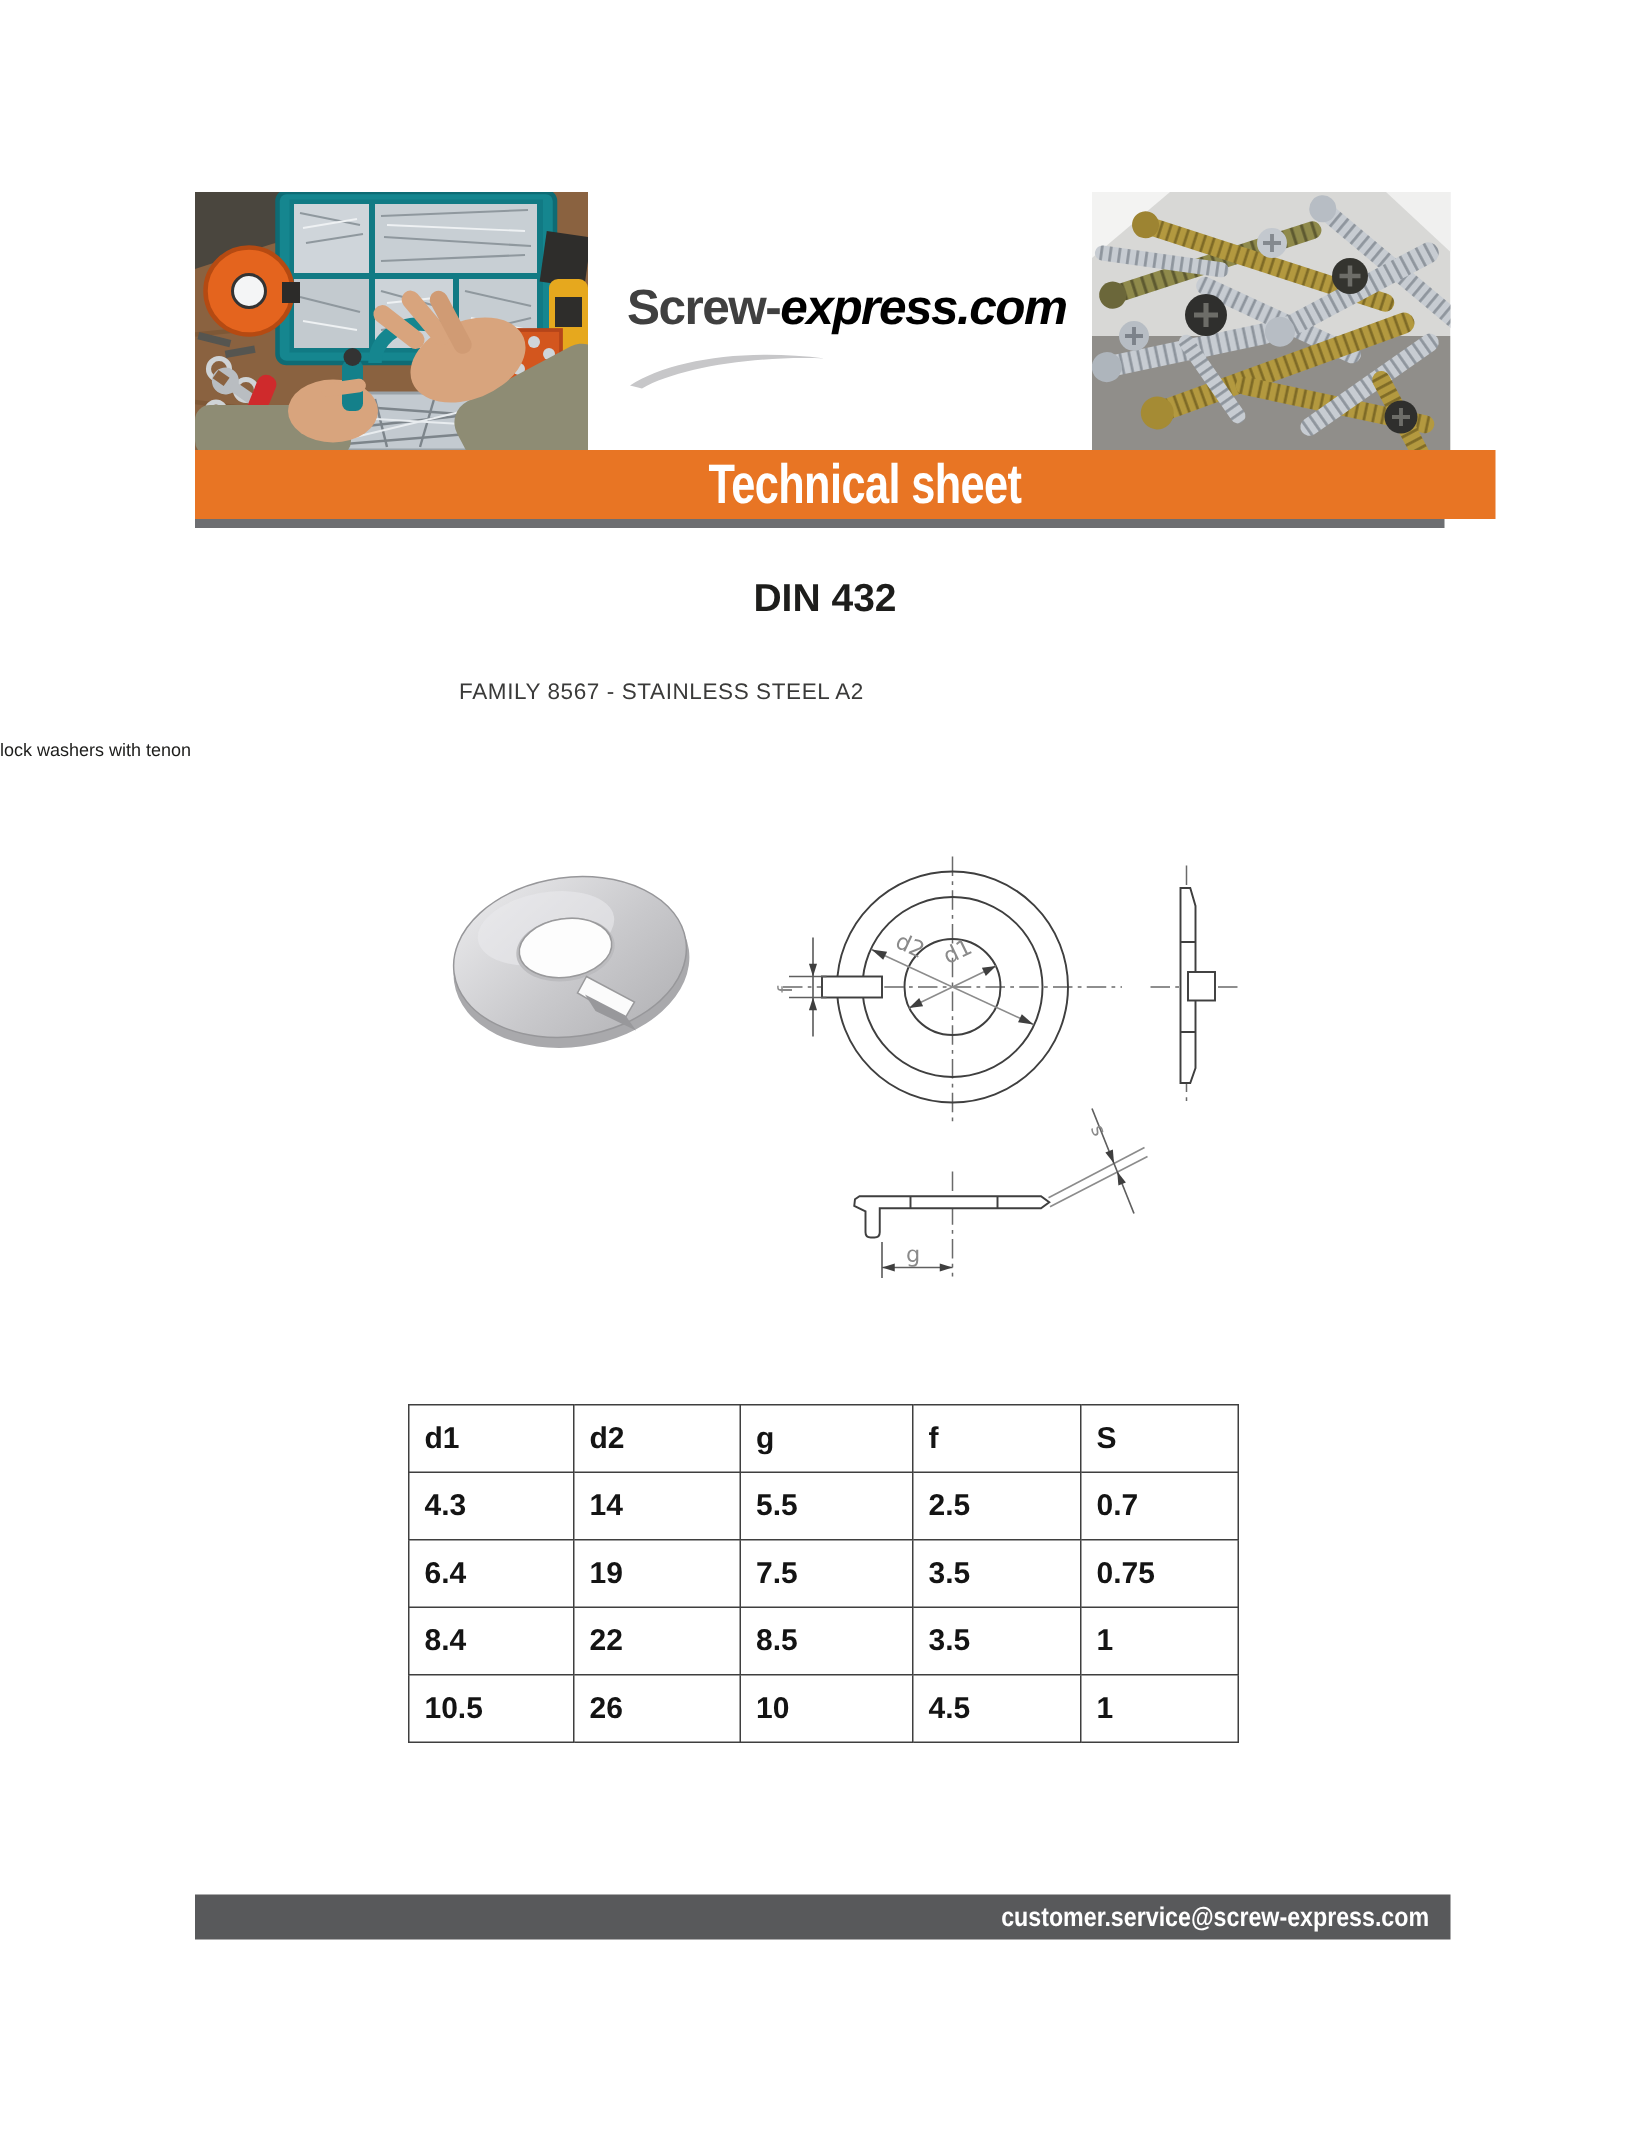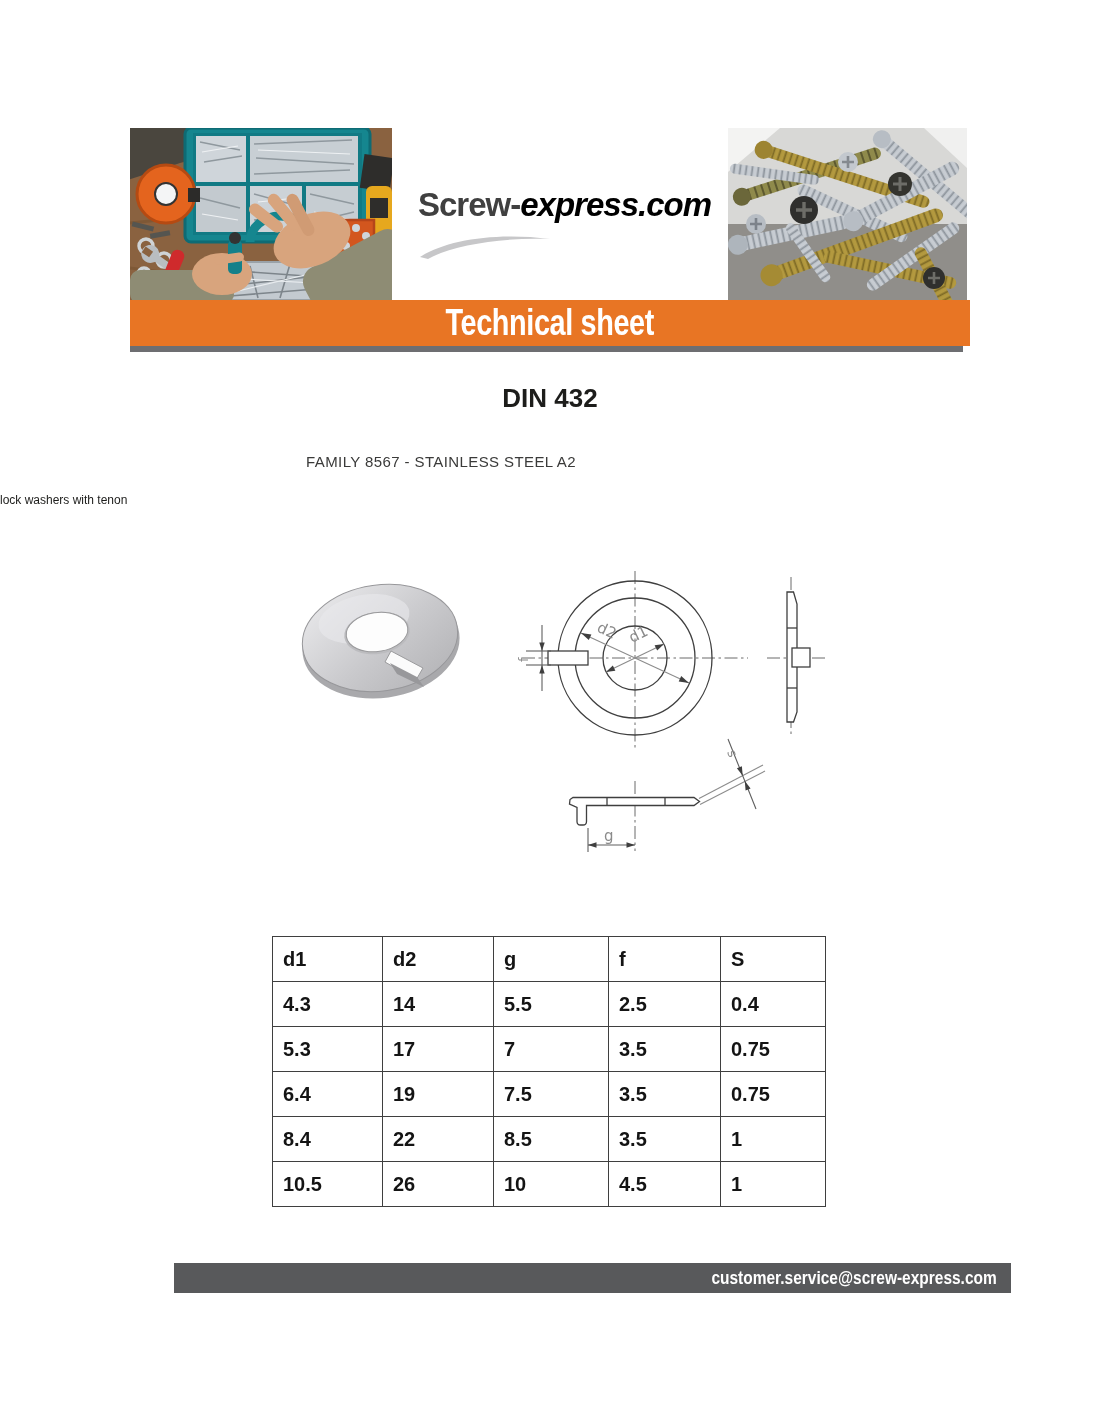--- a/index.html
+++ b/index.html
@@ -9,21 +9,21 @@
   
   .banner-photo{position:absolute;top:128px;height:172px;display:block;}
   .banner-logo{position:absolute;left:392px;top:128px;width:336px;height:172px;background:#fff;}
   .logo-text{position:absolute;left:26px;top:58px;font-size:33px;font-weight:700;letter-spacing:-1px;white-space:nowrap;}
   .logo-gray{color:#404040;}
   .logo-orange{color:#000000;font-style:italic;}
   .swoosh{position:absolute;left:26px;top:102px;}
 
   
   .title-bar{position:absolute;left:130px;top:300px;width:840px;height:46px;background:#e87524;
-             display:flex;align-items:center;justify-content:center;}
+             display:flex;align-items:center;justify-content:center;padding-left:27px;}
   .title-bar span{color:#fff;font-weight:700;font-size:37px;letter-spacing:-.5px;
                   transform:scaleX(.78);display:inline-block;white-space:nowrap;}
   .rule{position:absolute;left:130px;top:346px;width:833px;height:6px;background:#6d6e71;}
 
   
   .din-title{position:absolute;left:0;top:383px;width:1100px;text-align:center;
              font-size:26px;font-weight:700;color:#1d1d1b;}
   .family-line{position:absolute;left:0;top:453px;width:882px;text-align:center;
                font-size:15px;color:#3a3a39;letter-spacing:.4px;}
   .desc-line{position:absolute;left:0;top:493px;width:1100px;text-align:left;
@@ -40,21 +40,21 @@
   .dim{fill:#8a8a8a;font-size:15px;font-family:"DejaVu Sans",sans-serif;}
   .dims{fill:#8a8a8a;font-size:13px;font-family:"DejaVu Sans",sans-serif;}
 
   
   .spec-table{position:absolute;left:272px;top:936px;width:553px;border-collapse:collapse;table-layout:fixed;}
   .spec-table td{border:1.5px solid #3f3f3f;height:44px;font-size:20px;font-weight:700;
                  padding:0 0 0 10px;color:#141414;vertical-align:middle;background:#fff;}
 
   
   .footer-bar{position:absolute;left:130px;top:1263px;width:837px;height:30px;background:#58595b;
-              display:flex;align-items:center;justify-content:flex-end;margin-left:44px;}
+              display:flex;align-items:center;justify-content:flex-end;}
   .footer-bar span{color:#fff;font-weight:700;font-size:18px;margin-right:14px;
                    transform:scaleX(.86);transform-origin:right center;display:inline-block;white-space:nowrap;}
 </style>
 </head>
 <body>
 
 <div class="page">
 
   <svg class="banner-photo" style="left:130px" width="262" height="172" viewBox="0 0 262 172">
     <rect x="0" y="0" width="262" height="172" fill="#8a6240"></rect>
@@ -364,28 +364,21 @@
         <td>d2</td>
         <td>g</td>
         <td>f</td>
         <td>S</td>
       </tr>
       <tr>
         <td>4.3</td>
         <td>14</td>
         <td>5.5</td>
         <td>2.5</td>
-        <td>0.4</td>
-      </tr>
-      <tr>
-        <td>5.3</td>
-        <td>17</td>
-        <td>7</td>
-        <td>3.5</td>
-        <td>0.75</td>
+        <td>0.7</td>
       </tr>
       <tr>
         <td>6.4</td>
         <td>19</td>
         <td>7.5</td>
         <td>3.5</td>
         <td>0.75</td>
       </tr>
       <tr>
         <td>8.4</td>

